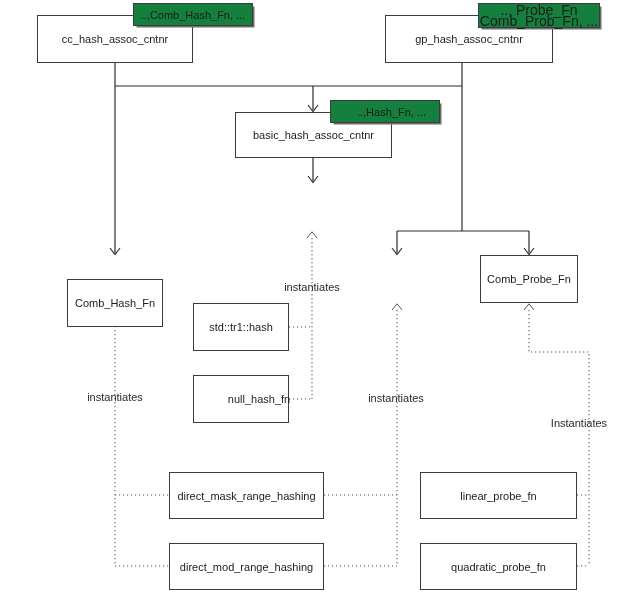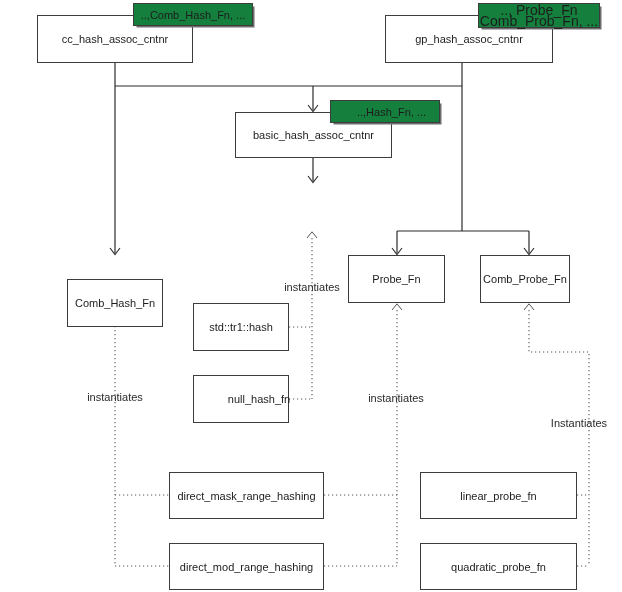--- a/index.html
+++ b/index.html
@@ -73,22 +73,21 @@
     <path class="dotted" d="M397,310 V566 M324,495 H397 M324,566 H397"></path>
     <path class="darrow" d="M392,310 L397,303.8 L402,310"></path>
     <path class="dotted" d="M529,310 V352 H589 V566 M577,495 H589 M577,566 H589"></path>
     <path class="darrow" d="M524,310 L529,303.8 L534,310"></path>
   </svg>
 
   <div class="node" style="left:37px;top:15px;width:156px;height:48px;">cc_hash_assoc_cntnr</div>
   <div class="node" style="left:385px;top:15px;width:168px;height:48px;">gp_hash_assoc_cntnr</div>
   <div class="node" style="left:235px;top:112px;width:157px;height:46px;">basic_hash_assoc_cntnr</div>
   <div class="node" style="left:67px;top:255px;width:96px;height:48px;margin-top:24px;">Comb_Hash_Fn</div>
-  <div class="node" style="left:348px;top:255px;width:97px;height:48px;">Probe_Fn</div>
-  <div class="node" style="left:480px;top:255px;width:90px;height:48px;">Comb_Probe_Fn</div>
+  <div class="node" style="left:480px;top:255px;width:98px;height:48px;">Comb_Probe_Fn</div>
   <div class="node" style="left:193px;top:303px;width:96px;height:48px;">std::tr1::hash</div>
   <div class="node" style="left:193px;top:375px;width:96px;height:48px;padding-left:36px;">null_hash_fn</div>
   <div class="node" style="left:169px;top:472px;width:155px;height:47px;">direct_mask_range_hashing</div>
   <div class="node" style="left:169px;top:543px;width:155px;height:47px;">direct_mod_range_hashing</div>
   <div class="node" style="left:420px;top:472px;width:157px;height:47px;">linear_probe_fn</div>
   <div class="node" style="left:420px;top:543px;width:157px;height:47px;">quadratic_probe_fn</div>
 
   <div class="tag" style="left:133px;top:3px;width:120px;height:23px;">..,Comb_Hash_Fn, ...</div>
   <div class="tag" style="left:478px;top:3px;width:122px;height:25px;">
     <span class="ln">.., Probe_Fn</span>

